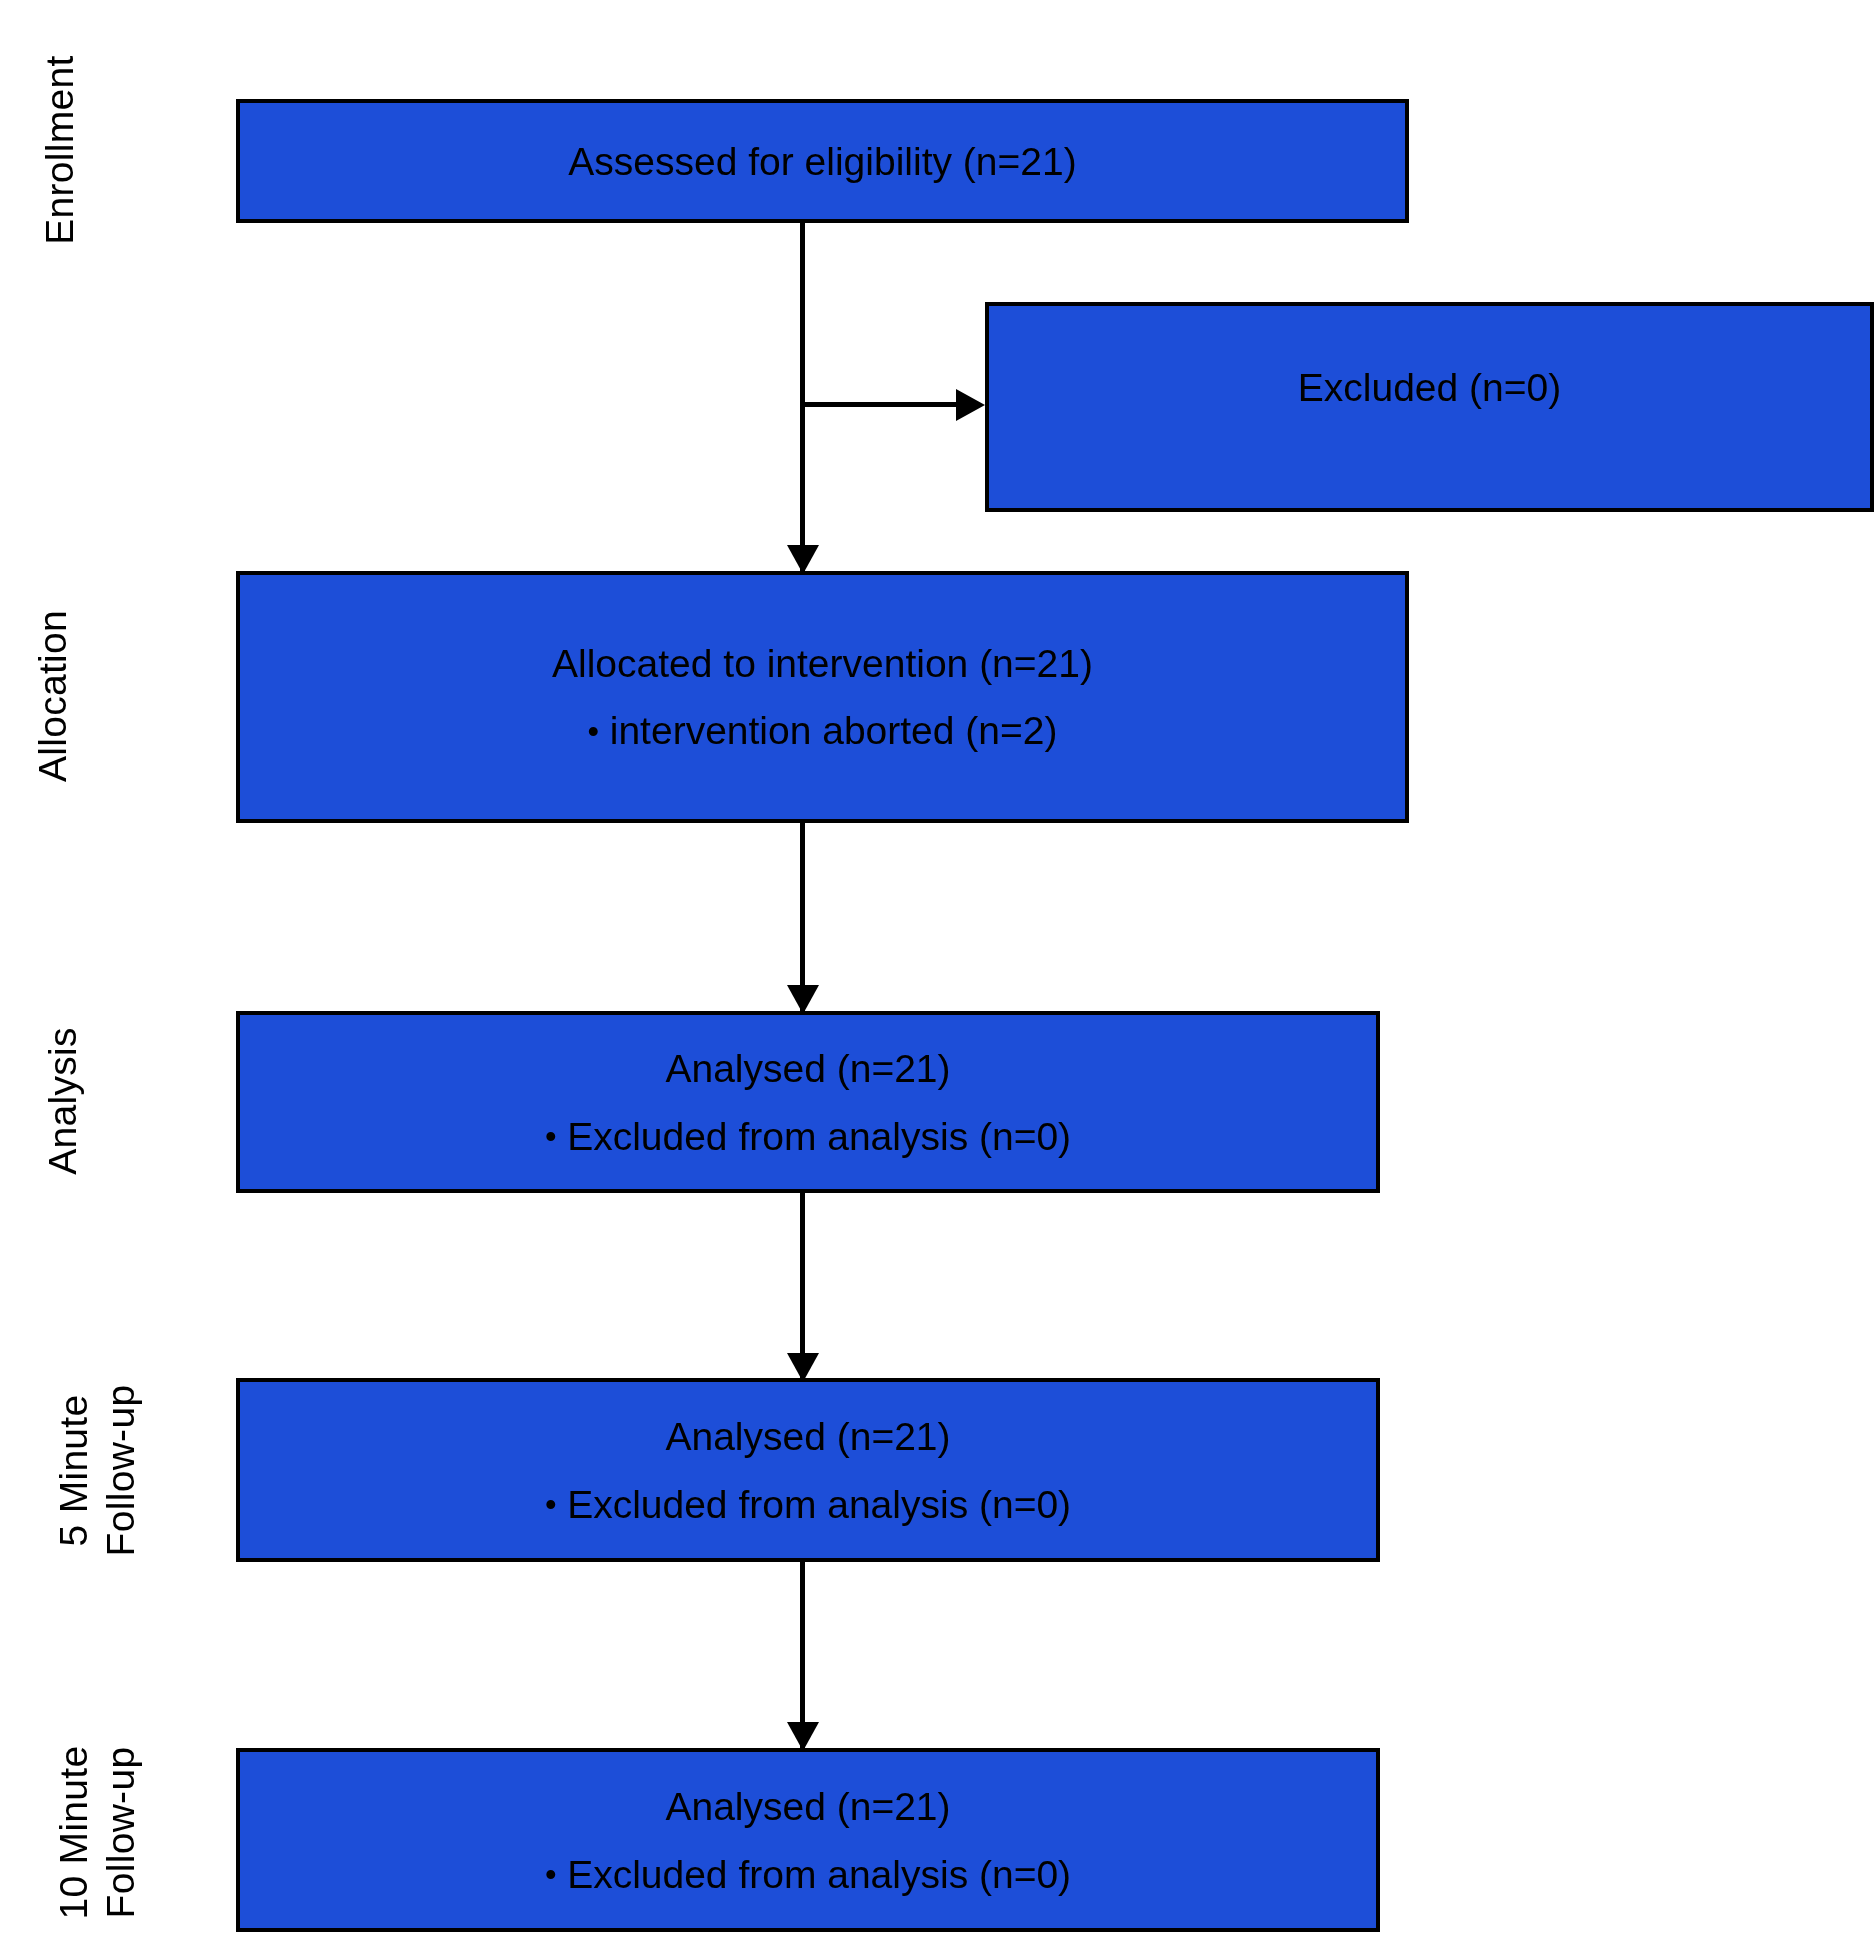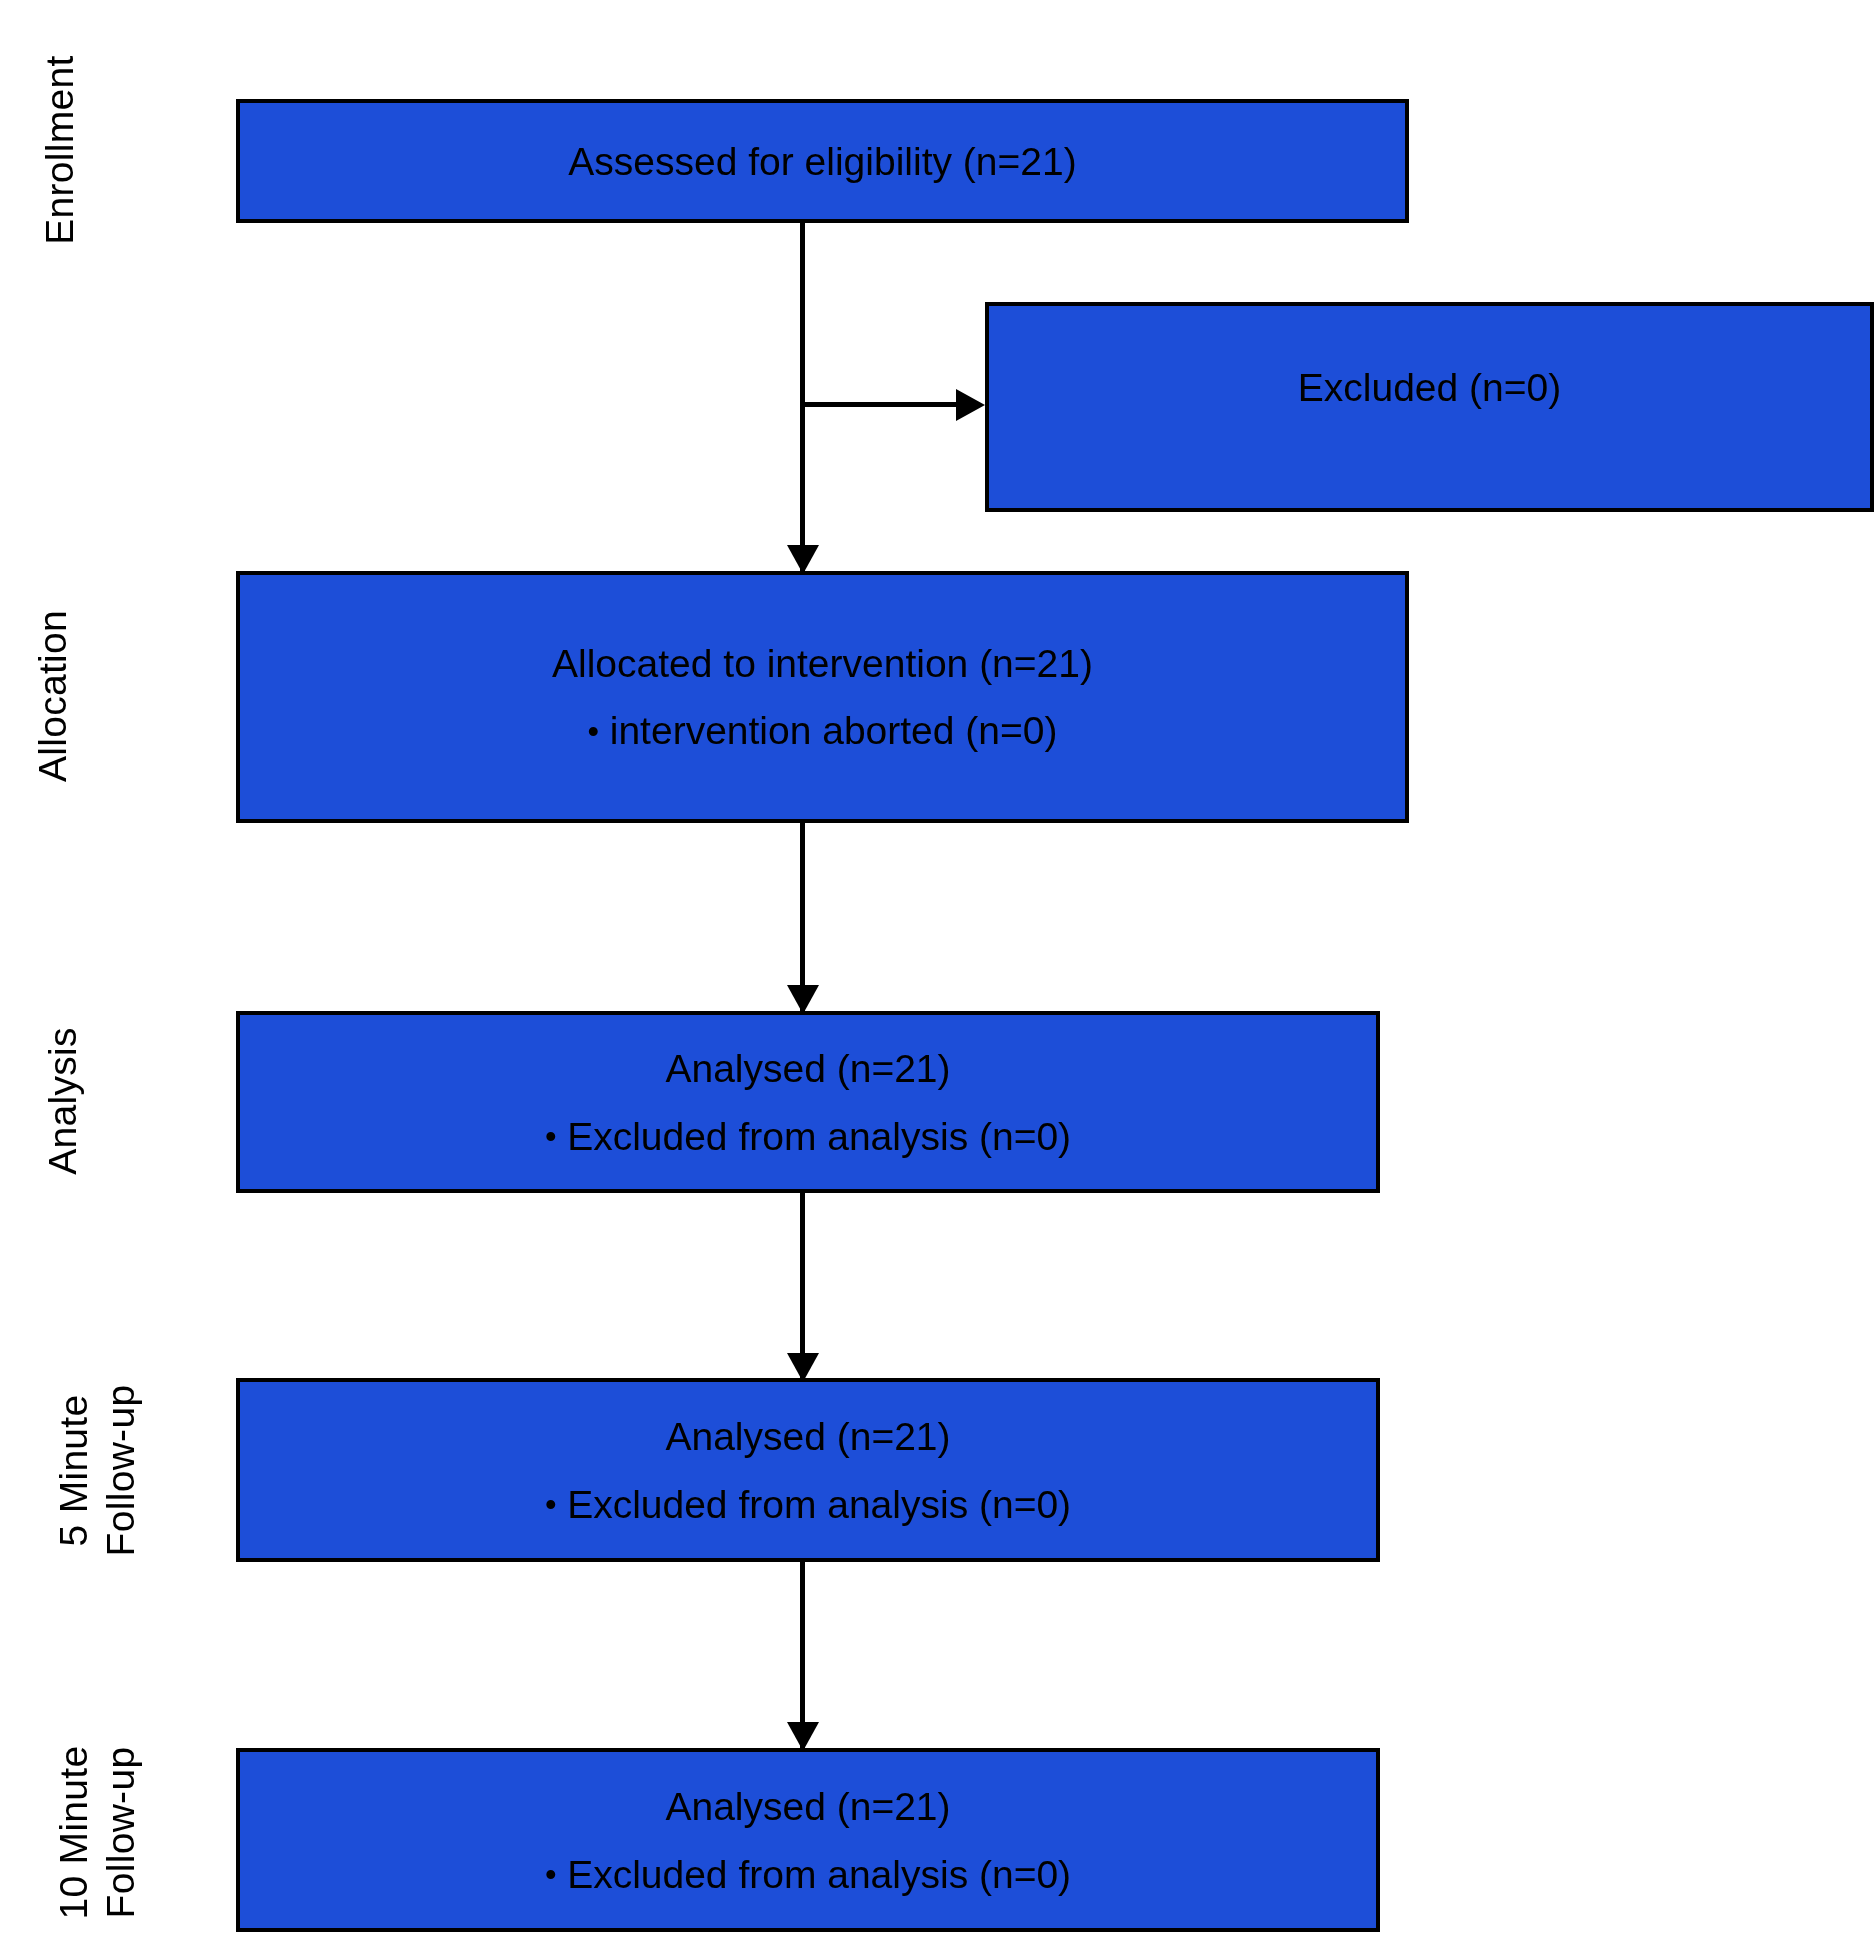--- a/index.html
+++ b/index.html
@@ -138,21 +138,21 @@
   <div class="node-box" style="left:236px; top:99px; width:1173px; height:124px;">
     <div class="node-line">Assessed for eligibility (n=21)</div>
   </div>
 
   <div class="node-box" style="left:985px; top:302px; width:889px; height:210px; align-items:stretch; padding:0 13px;">
     <div class="node-line" style="text-align:center; margin-bottom:39px;">Excluded (n=0)</div>
   </div>
 
   <div class="node-box" style="left:236px; top:571px; width:1173px; height:252px;">
     <div class="node-line" style="margin-bottom:28px;">Allocated to intervention (n=21)</div>
-    <div class="node-line bullet">intervention aborted (n=0)</div>
+    <div class="node-line bullet">intervention aborted (n=2)</div>
   </div>
 
   <div class="node-box" style="left:236px; top:1011px; width:1144px; height:182px;">
     <div class="node-line" style="margin-bottom:29px;">Analysed (n=21)</div>
     <div class="node-line bullet">Excluded from analysis (n=0)</div>
   </div>
 
   <div class="node-box" style="left:236px; top:1378px; width:1144px; height:184px;">
     <div class="node-line" style="margin-bottom:29px;">Analysed (n=21)</div>
     <div class="node-line bullet">Excluded from analysis (n=0)</div>

